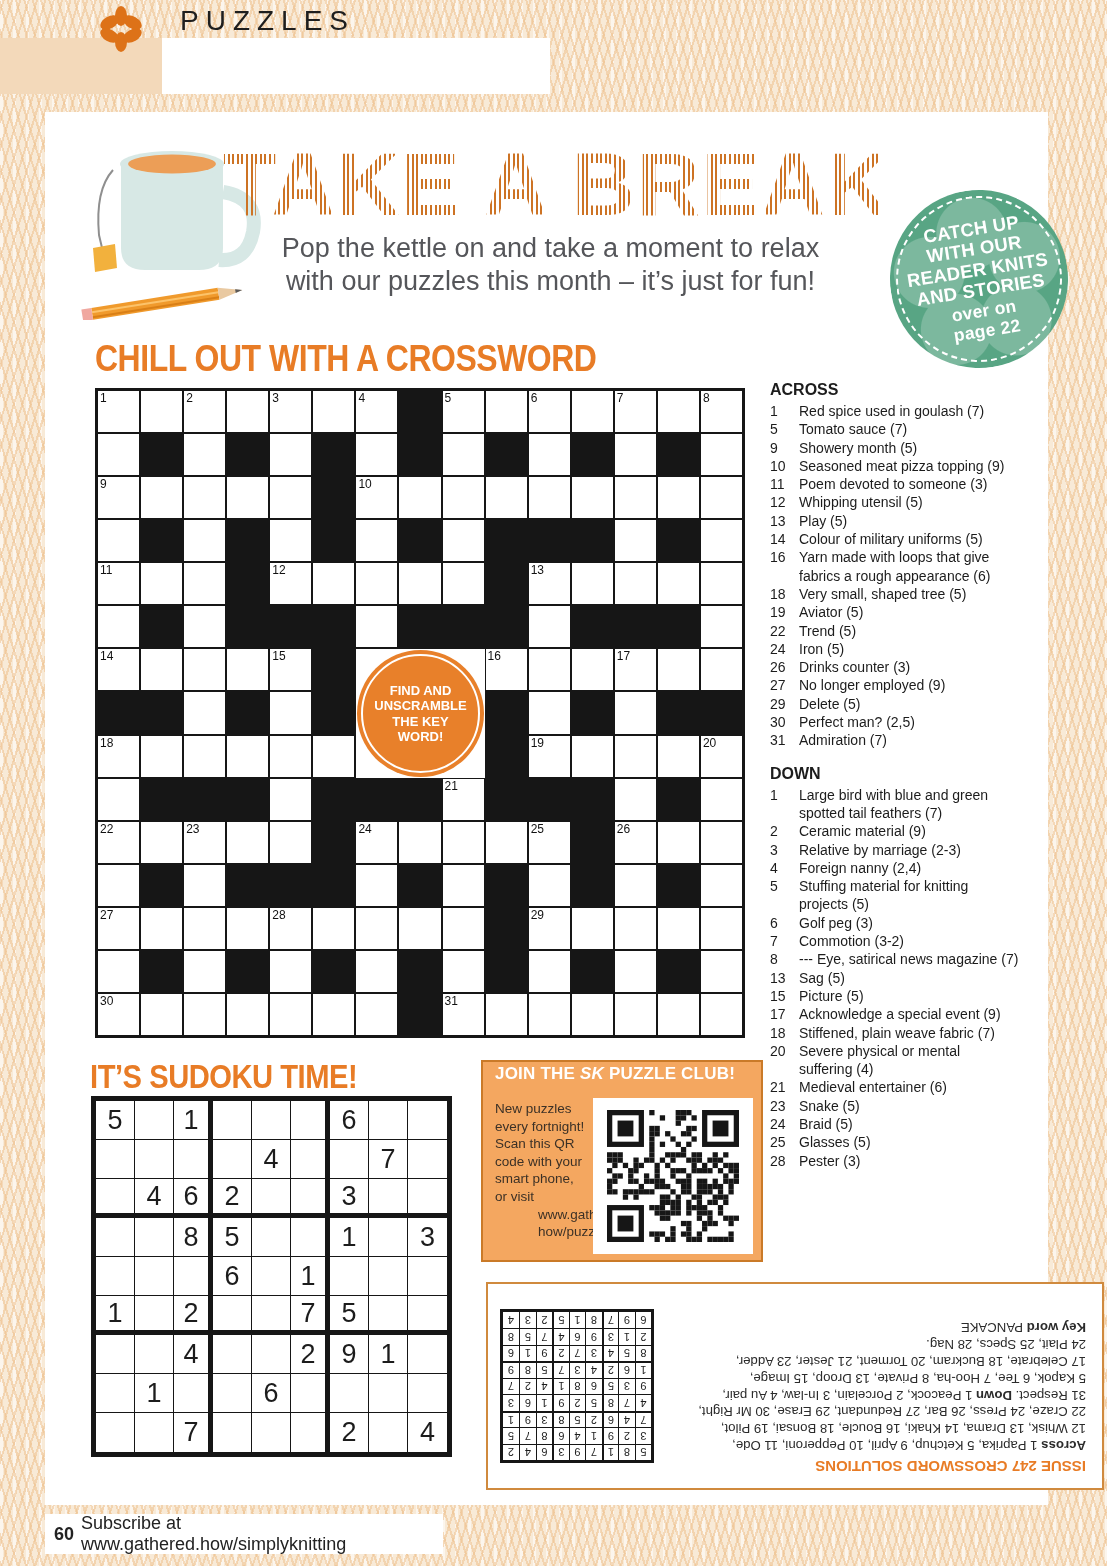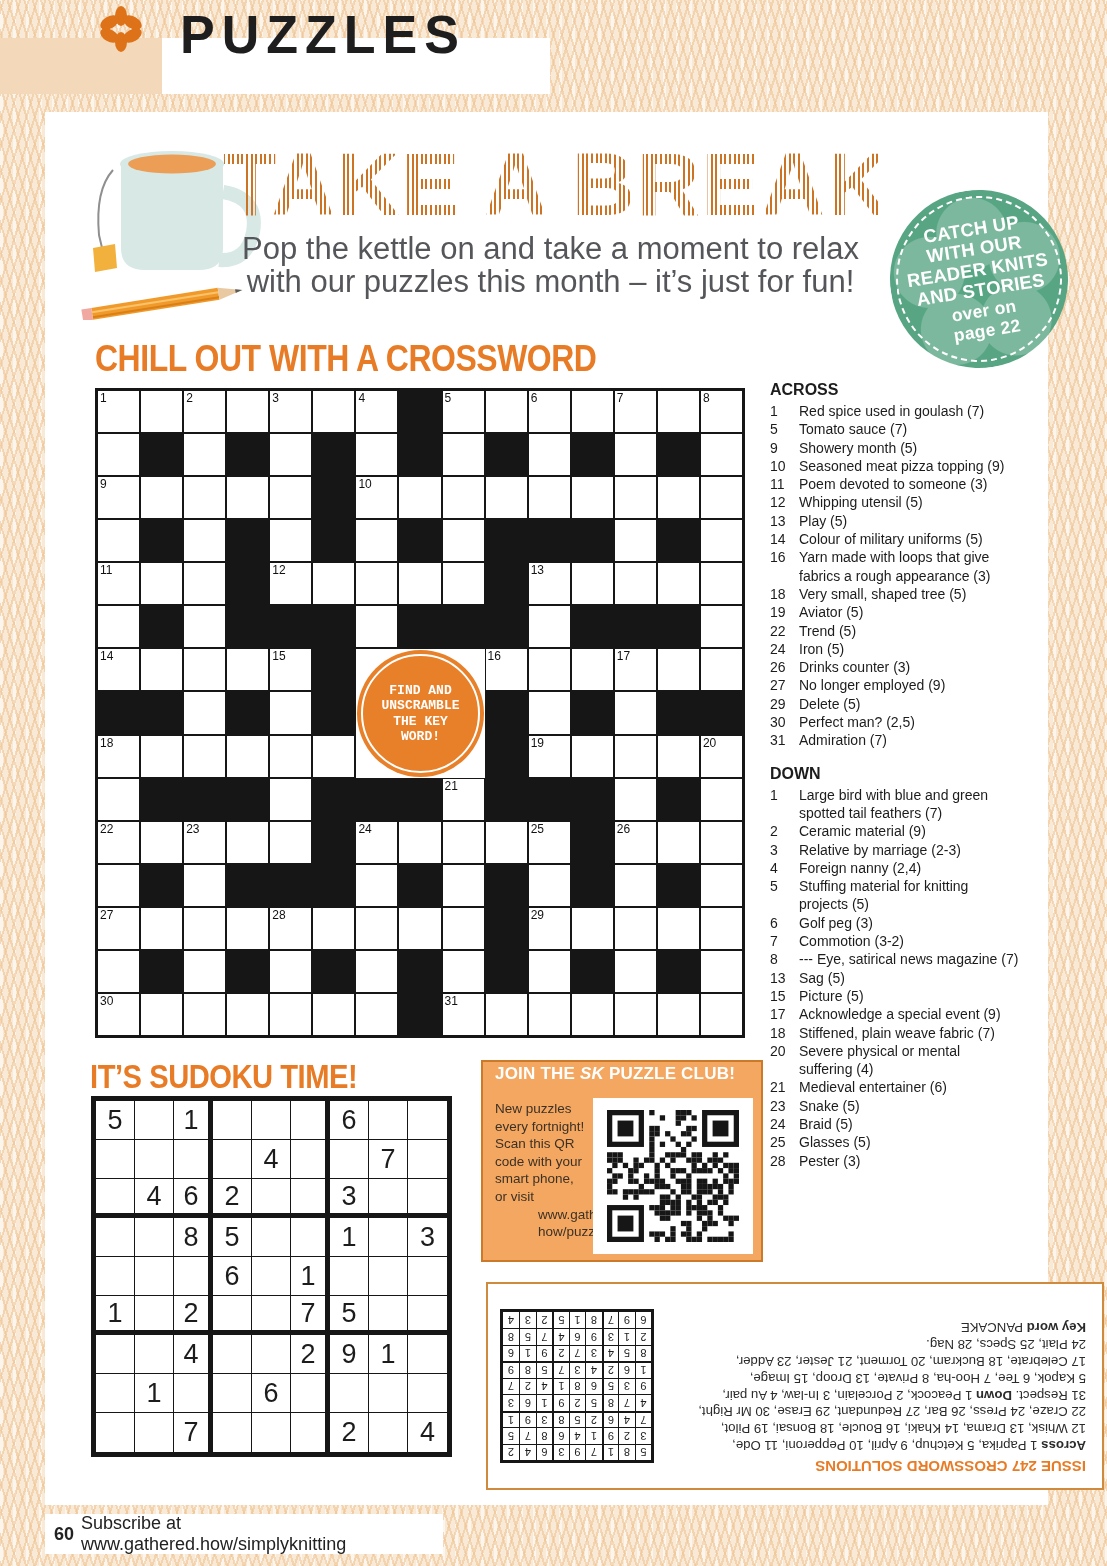--- a/index.html
+++ b/index.html
@@ -9,32 +9,32 @@
     background-image:
       repeating-linear-gradient(73deg, rgba(238,193,142,.55) 0 2px, transparent 2px 8px),
       repeating-linear-gradient(-73deg, rgba(238,193,142,.55) 0 2px, transparent 2px 8px),
       repeating-linear-gradient(90deg, rgba(255,255,255,.55) 0 3px, transparent 3px 13px);
   }
   
   .tab{position:absolute;left:0;top:38px;height:56px;display:flex;}
   .tab-peach{width:162px;height:100%;background:#f3d9ba;}
   .tab-white{width:388px;height:100%;background:#fff;}
   .tab-flower{position:absolute;left:98px;top:6px;width:46px;height:46px;}
-  .tab-label{position:absolute;left:180px;top:4px;font-size:52px;letter-spacing:7px;color:#1e1e1e;font-weight:700;transform:scaleY(1.02);transform-origin:left top;}
+  .tab-label{position:absolute;left:180px;top:4px;font-size:28px;letter-spacing:7px;color:#1e1e1e;font-weight:400;transform:scaleY(1.02);transform-origin:left top;}
   
   .panel{position:absolute;left:45px;top:112px;width:1003px;height:1393px;background:#ffffff;}
   
   .illo{position:absolute;left:28px;top:28px;width:200px;height:180px;}
   .break-title{position:absolute;left:178px;top:26px;width:655px;text-align:center;
     font-size:87px;font-weight:700;letter-spacing:2px;line-height:90px;white-space:nowrap;
     background:repeating-linear-gradient(90deg,#cd7324 0 2px, rgba(0,0,0,0) 2px 4.6px);
     -webkit-background-clip:text;background-clip:text;color:transparent;
     transform:scaleY(1.02);transform-origin:center top;}
   .subtitle{position:absolute;left:178px;top:120px;width:655px;text-align:center;
-    color:#55565a;font-size:31px;line-height:33px;}
+    color:#55565a;font-size:27px;line-height:33px;}
   
   .badge{position:absolute;left:845px;top:78px;width:178px;height:178px;border-radius:50%;
     transform:rotate(-9deg);
     background:
       radial-gradient(circle 36px at 50% 24%, #7cb89e 97%, transparent),
       radial-gradient(circle 36px at 77% 42%, #7cb89e 97%, transparent),
       radial-gradient(circle 36px at 67% 76%, #7cb89e 97%, transparent),
       radial-gradient(circle 36px at 33% 76%, #7cb89e 97%, transparent),
       radial-gradient(circle 36px at 23% 42%, #7cb89e 97%, transparent),
       #58a584;}
@@ -51,21 +51,21 @@
   .xw{position:absolute;left:50px;top:276px;width:650px;height:650px;background:#161616;
     display:grid;grid-template-columns:repeat(15,1fr);grid-template-rows:repeat(15,1fr);
     gap:2px;padding:3px;box-sizing:border-box;}
   .xc{background:#fff;position:relative;}
   .xc.blk{background:#161616;}
   .xn{position:absolute;top:0;left:2px;font-size:12px;line-height:14px;color:#111;}
   .xw-circle-block{position:absolute;left:311px;top:537px;width:129px;height:129px;background:#fff;}
   .xw-circle{position:absolute;inset:1px;border-radius:50%;background:#e8802a;}
   .xw-circle::before{content:"";position:absolute;inset:4px;border:2px solid #fff;border-radius:50%;}
   .xw-circle-text{position:absolute;inset:0;display:flex;flex-direction:column;justify-content:center;
-    text-align:center;color:#fff;font-weight:700;font-size:13px;line-height:15.5px;font-family:Liberation Mono, monospace;}
+    text-align:center;color:#fff;font-weight:700;font-size:13px;line-height:15.5px;}
   
   .clues{position:absolute;left:725px;top:269px;width:255px;color:#1c1c1c;}
   .clue-title{font-size:16px;font-weight:800;margin-bottom:3px;}
   #down-title{margin-top:15px;}
   .clue{display:flex;font-size:14px;line-height:18.3px;}
   .clue .cn{width:29px;flex:none;}
   .clue .ct{white-space:pre-line;}
   
   .sud{position:absolute;left:46px;top:984px;border:5px solid #161616;background:#fff;
     display:grid;grid-template-columns:repeat(9,39px);grid-template-rows:repeat(9,39px);}
@@ -491,21 +491,21 @@
             <span class="cn">13</span>
             <span class="ct">Play (5)</span>
           </div>
           <div class="clue">
             <span class="cn">14</span>
             <span class="ct">Colour of military uniforms (5)</span>
           </div>
           <div class="clue">
             <span class="cn">16</span>
             <span class="ct">Yarn made with loops that give
-fabrics a rough appearance (3)</span>
+fabrics a rough appearance (6)</span>
           </div>
           <div class="clue">
             <span class="cn">18</span>
             <span class="ct">Very small, shaped tree (5)</span>
           </div>
           <div class="clue">
             <span class="cn">19</span>
             <span class="ct">Aviator (5)</span>
           </div>
           <div class="clue">

